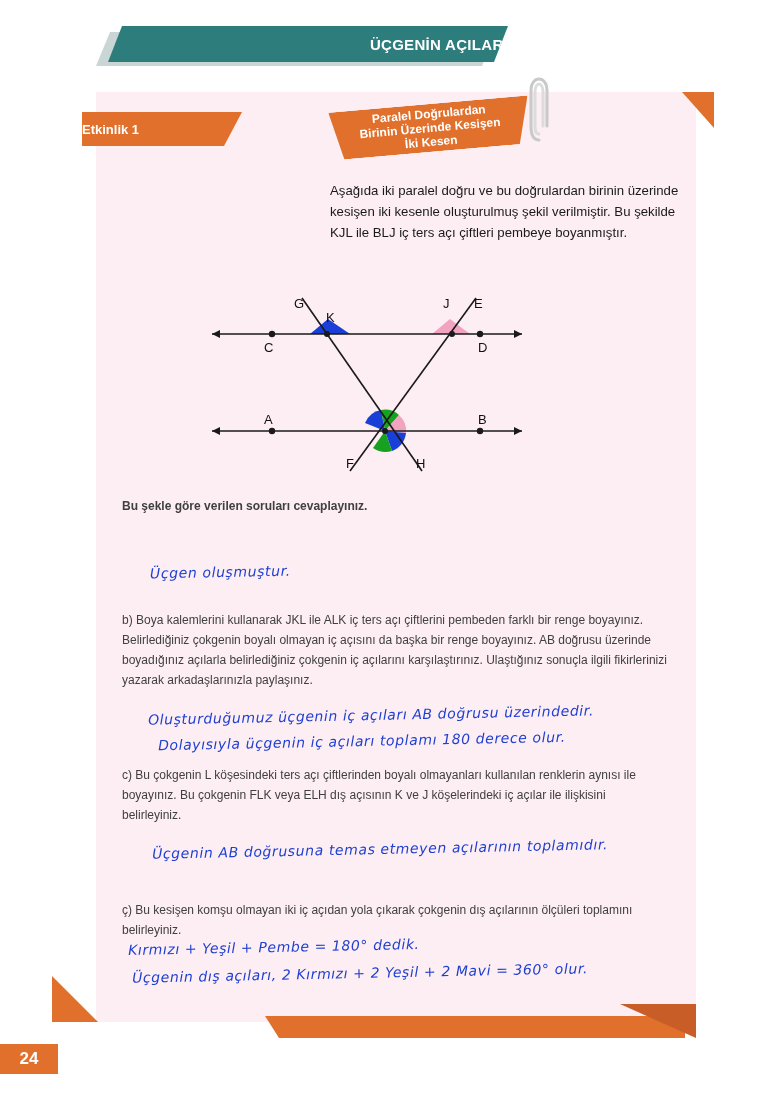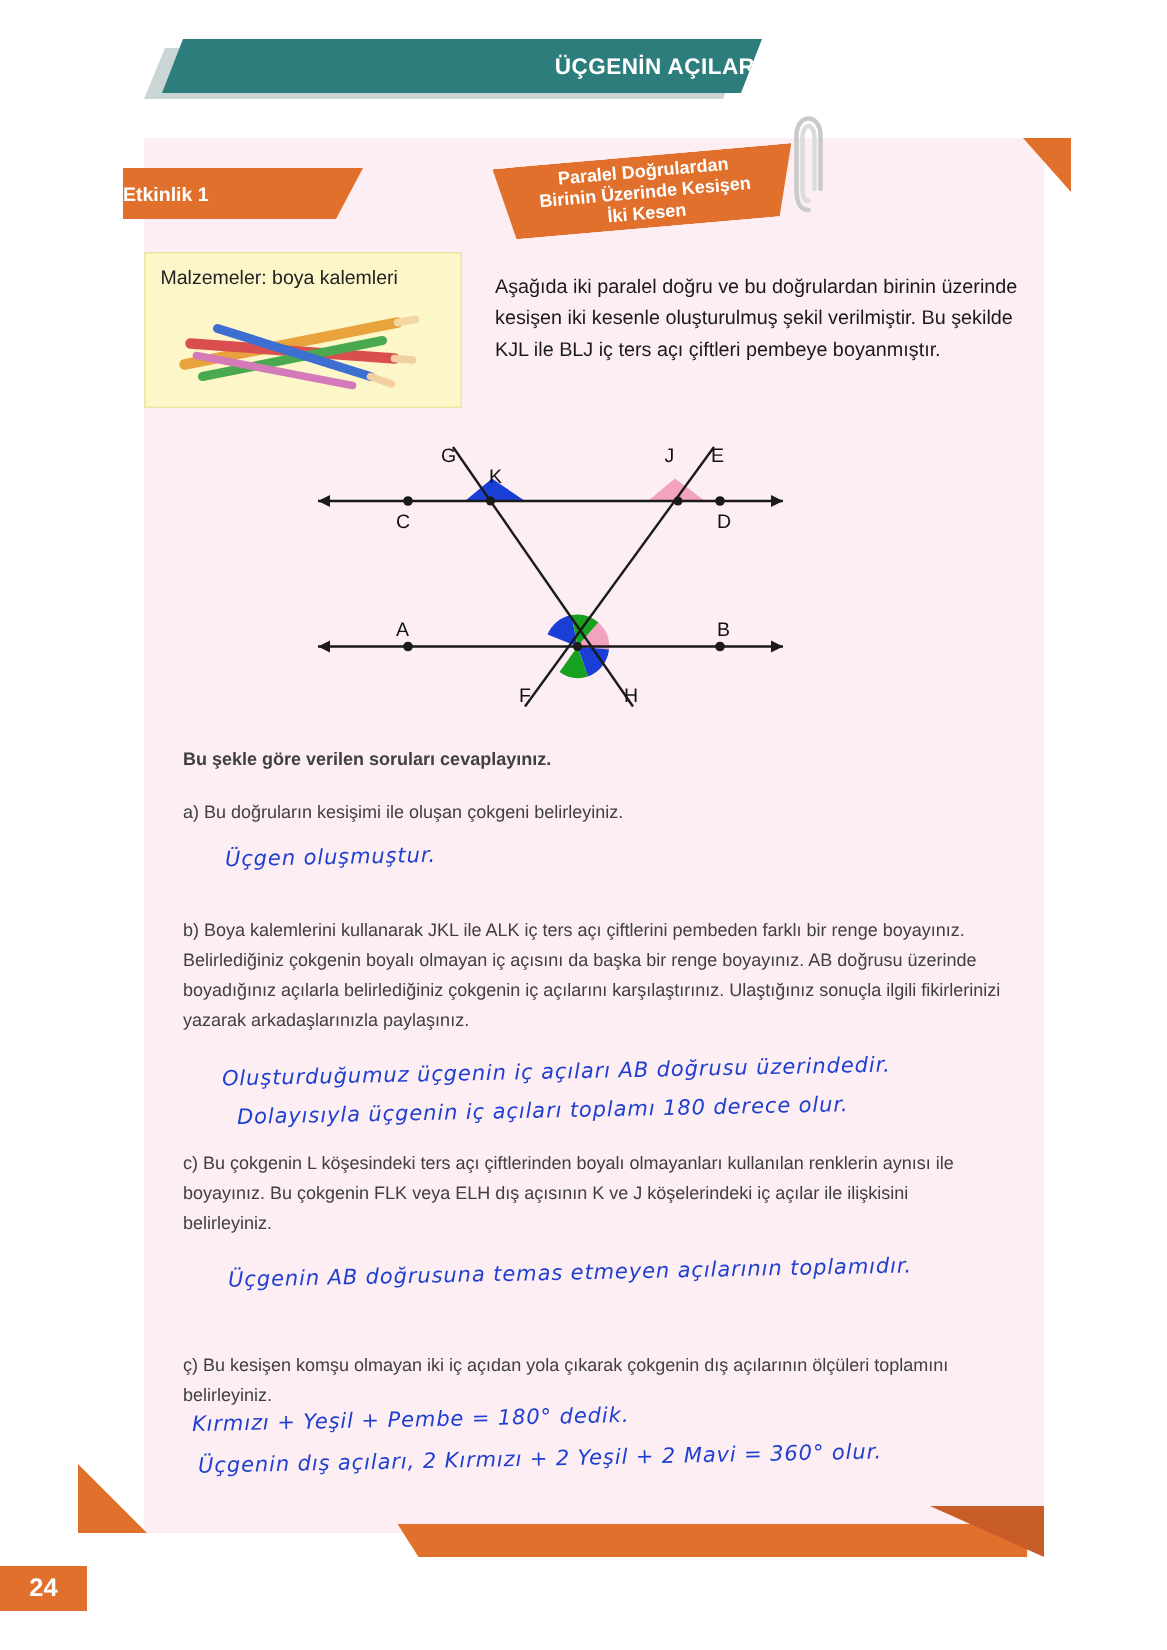--- a/index.html
+++ b/index.html
@@ -190,35 +190,20 @@
     <path d="M11 64 C4 64 3 57 3 50 L3 14 C3 7 7 3 11 3 C15 3 19 7 19 14 L19 50" fill="none" stroke="#c9c9c9" stroke-width="3" stroke-linecap="round"></path>
     <path d="M11 58 C7 58 7 53 7 49 L7 16 C7 11 9 8 11 8 C13 8 15 11 15 16 L15 50" fill="none" stroke="#dcdcdc" stroke-width="3" stroke-linecap="round"></path>
   </svg>
 
   <div class="title-tag">
     <span>Paralel Doğrulardan</span>
     <span>Birinin Üzerinde Kesişen</span>
     <span>İki Kesen</span>
   </div>
 
-  <div class="materials">
-    <div class="materials-label">Malzemeler: boya kalemleri</div>
-    <svg class="pencils" width="180" height="66" viewBox="0 0 180 66">
-      <g stroke-linecap="round">
-        <line x1="8" y1="44" x2="150" y2="16" stroke="#e8a33d" stroke-width="7"></line>
-        <line x1="150" y1="16" x2="162" y2="14" stroke="#f2d7a0" stroke-width="5"></line>
-        <line x1="12" y1="30" x2="148" y2="40" stroke="#d94f4f" stroke-width="7"></line>
-        <line x1="148" y1="40" x2="160" y2="41" stroke="#f2cfa0" stroke-width="5"></line>
-        <line x1="20" y1="52" x2="140" y2="28" stroke="#4aa84f" stroke-width="6"></line>
-        <line x1="30" y1="20" x2="132" y2="52" stroke="#3d6fd1" stroke-width="6"></line>
-        <line x1="132" y1="52" x2="146" y2="57" stroke="#f2cfa0" stroke-width="5"></line>
-        <line x1="16" y1="38" x2="120" y2="58" stroke="#d47ab8" stroke-width="5"></line>
-      </g>
-    </svg>
-  </div>
 
   <div class="intro">Aşağıda iki paralel doğru ve bu doğrulardan birinin üzerinde kesişen iki kesenle oluşturulmuş şekil verilmiştir. Bu şekilde KJL ile BLJ iç ters açı çiftleri pembeye boyanmıştır.</div>
 
   <div class="figure">
     <svg width="420" height="200" viewBox="0 0 420 200">
 
       <path d="M178 33 L200 48 L160 48 Z" fill="#1a3fd6"></path>
       <path d="M300 33 L320 48 L282 48 Z" fill="#f2a3bf"></path>
 
       <g transform="translate(235,145)">
@@ -258,21 +243,20 @@
       <text x="328" y="66" font-size="13" font-family="Liberation Sans, sans-serif" fill="#111">D</text>
       <text x="114" y="138" font-size="13" font-family="Liberation Sans, sans-serif" fill="#111">A</text>
       <text x="328" y="138" font-size="13" font-family="Liberation Sans, sans-serif" fill="#111">B</text>
       <text x="196" y="182" font-size="13" font-family="Liberation Sans, sans-serif" fill="#111">F</text>
       <text x="266" y="182" font-size="13" font-family="Liberation Sans, sans-serif" fill="#111">H</text>
     </svg>
   </div>
 
   <div class="q bold" style="left:122px; top:496px; width:520px;">Bu şekle göre verilen soruları cevaplayınız.</div>
 
-  <div class="q" style="left:122px; top:531px; width:540px;">a) Bu doğruların kesişimi ile oluşan çokgeni belirleyiniz.</div>
   <div class="hand" style="left:150px; top:561px;">Üçgen   oluşmuştur.</div>
 
   <div class="q" style="left:122px; top:610px; width:546px;">b) Boya kalemlerini kullanarak JKL ile ALK iç ters açı çiftlerini pembeden farklı bir renge boyayınız. Belirlediğiniz çokgenin boyalı olmayan iç açısını da başka bir renge boyayınız. AB doğrusu üzerinde boyadığınız açılarla belirlediğiniz çokgenin iç açılarını karşılaştırınız. Ulaştığınız sonuçla ilgili fikirlerinizi yazarak arkadaşlarınızla paylaşınız.</div>
   <div class="hand" style="left:148px; top:704px;">Oluşturduğumuz üçgenin  iç açıları AB doğrusu üzerindedir.</div>
   <div class="hand" style="left:158px; top:730px;">Dolayısıyla üçgenin iç açıları toplamı  180 derece olur.</div>
 
   <div class="q" style="left:122px; top:765px; width:546px;">c) Bu çokgenin L köşesindeki ters açı çiftlerinden boyalı olmayanları kullanılan renklerin aynısı ile boyayınız. Bu çokgenin FLK veya ELH dış açısının K ve J köşelerindeki iç açılar ile ilişkisini belirleyiniz.</div>
   <div class="hand" style="left:152px; top:838px;">Üçgenin  AB  doğrusuna  temas  etmeyen  açılarının  toplamıdır.</div>
 
   <div class="q" style="left:122px; top:900px; width:546px;">ç) Bu kesişen komşu olmayan iki iç açıdan yola çıkarak çokgenin dış açılarının ölçüleri toplamını belirleyiniz.</div>

